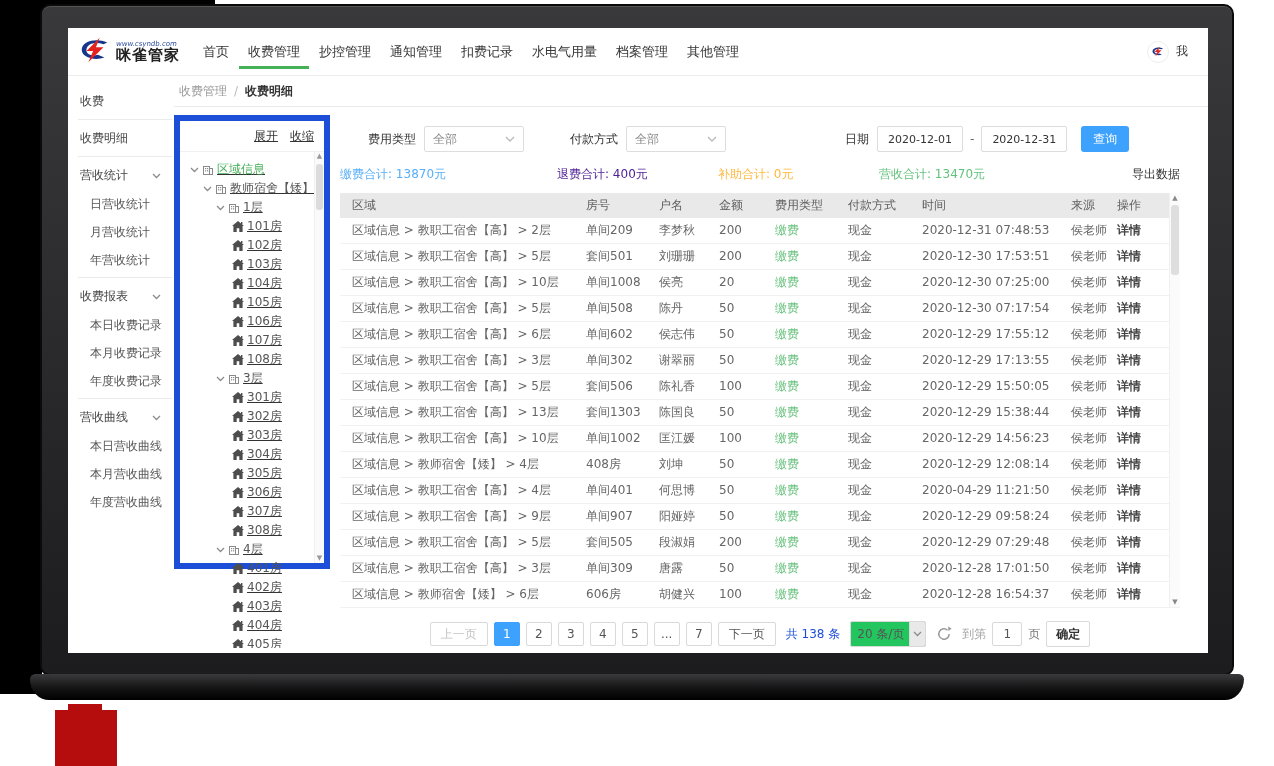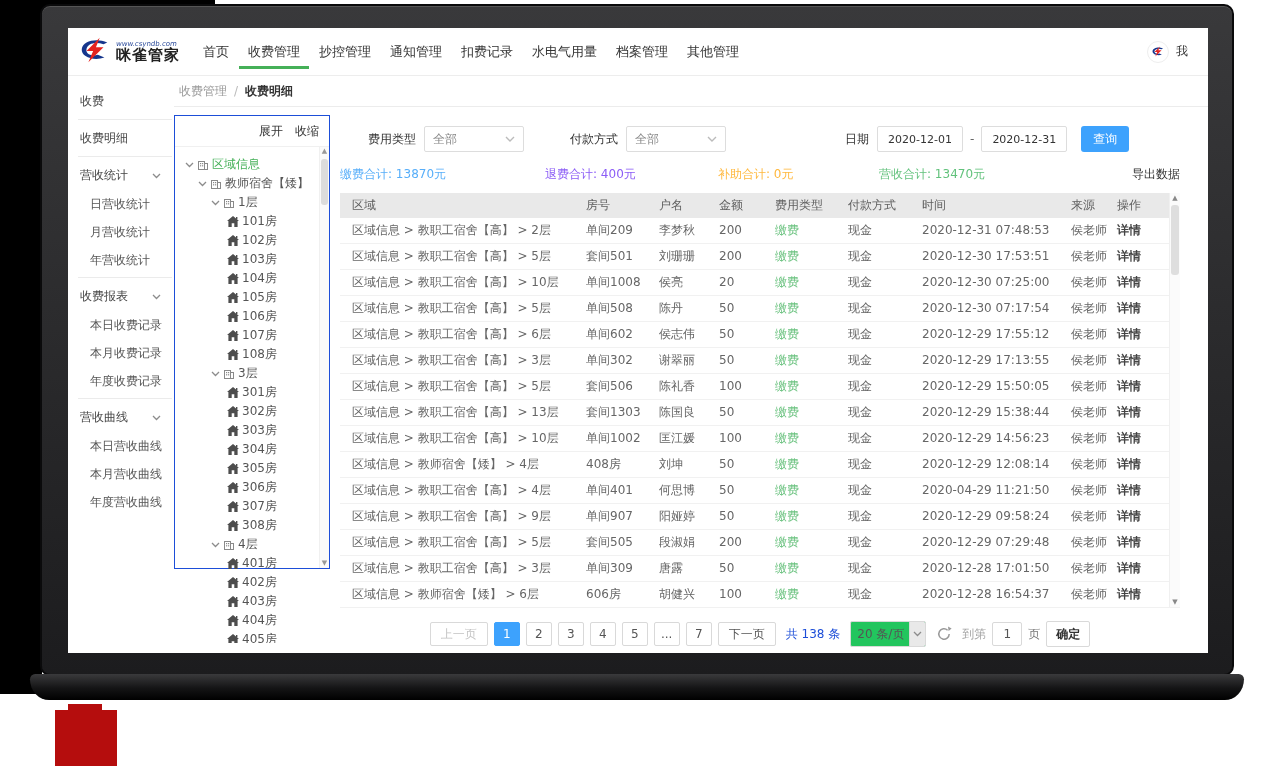--- a/index.html
+++ b/index.html
@@ -38,22 +38,22 @@
     padding:0 13px 0 12px;font-size:12px;color:#444;cursor:pointer;}
   .sb-sub{height:28px;line-height:28px;padding-left:22px;font-size:12px;color:#555;cursor:pointer;}
   .sb-divider{border-bottom:1px solid #ebebeb;margin:3px 2px 3px 10px;}
   .main{flex:1;display:flex;flex-direction:column;min-width:0;}
   .breadcrumb{height:30px;display:flex;align-items:center;padding-left:5px;border-bottom:1px solid #ececec;box-sizing:content-box;}
   .bc-parent{color:#999;}
   .bc-sep{color:#bbb;margin:0 7px;}
   .bc-current{color:#333;font-weight:bold;}
   .content{display:flex;padding-top:8px;}
   
-  .tree-panel{width:156px;height:454px;border:1px solid #1d4ed8;box-sizing:border-box;background:#fff;
-    position:relative;flex-shrink:0;}
+  .tree-panel{width:156px;height:454px;border:6px solid #1d4ed8;box-sizing:border-box;background:#fff;
+    position:relative;flex-shrink:0;text-decoration:underline;}
   .tree-head{height:30px;display:flex;align-items:center;justify-content:flex-end;gap:12px;
     padding-right:10px;border-bottom:1px solid #f0f0f0;}
   .tree-head span{color:#333;cursor:pointer;}
   .tree-list{padding-top:8px;height:488px;overflow:hidden;}
   .tree-row{height:19px;display:flex;align-items:center;font-size:12px;color:#555;cursor:pointer;white-space:nowrap;}
   .tree-row.selected .tree-label{color:var(--accent-green);}
   .tcaret{display:inline-flex;width:13px;justify-content:center;}
   .ticon{display:inline-flex;width:13px;margin-right:3px;justify-content:center;}
   .vscroll{position:absolute;right:0;top:31px;bottom:0;width:9px;background:#fafafa;border-left:1px solid #f0f0f0;
     display:flex;flex-direction:column;justify-content:space-between;align-items:center;}
@@ -520,21 +520,21 @@
               <input class="date-input" value="2020-12-01" style="">
               <span class="dash">-</span>
               <input class="date-input" value="2020-12-31" style="">
               <button class="btn-query">查询</button>
             </div>
           </div>
 
           <div class="stats-row" id="stats-row">
               <span class="stat" style="left: 539px; color: rgb(98, 194, 124);">营收合计: 13470元</span>
               <span class="stat" style="left: 378px; color: rgb(255, 184, 61);">补助合计: 0元</span>
-              <span class="stat" style="left: 205px; color: #8b5cf6;">退费合计: 400元</span>
+              <span class="stat" style="left: 217px; color: #4c1d95;">退费合计: 400元</span>
               <span class="stat" style="left: 0px; color: rgb(87, 174, 249);">缴费合计: 13870元</span>
             <span class="export">导出数据</span>
           </div>
 
           <div class="table-wrap">
             <div class="tr head" id="thead">
                 <div class="td c0">区域</div>
                 <div class="td c1">房号</div>
                 <div class="td c2">户名</div>
                 <div class="td c3">金额</div>

